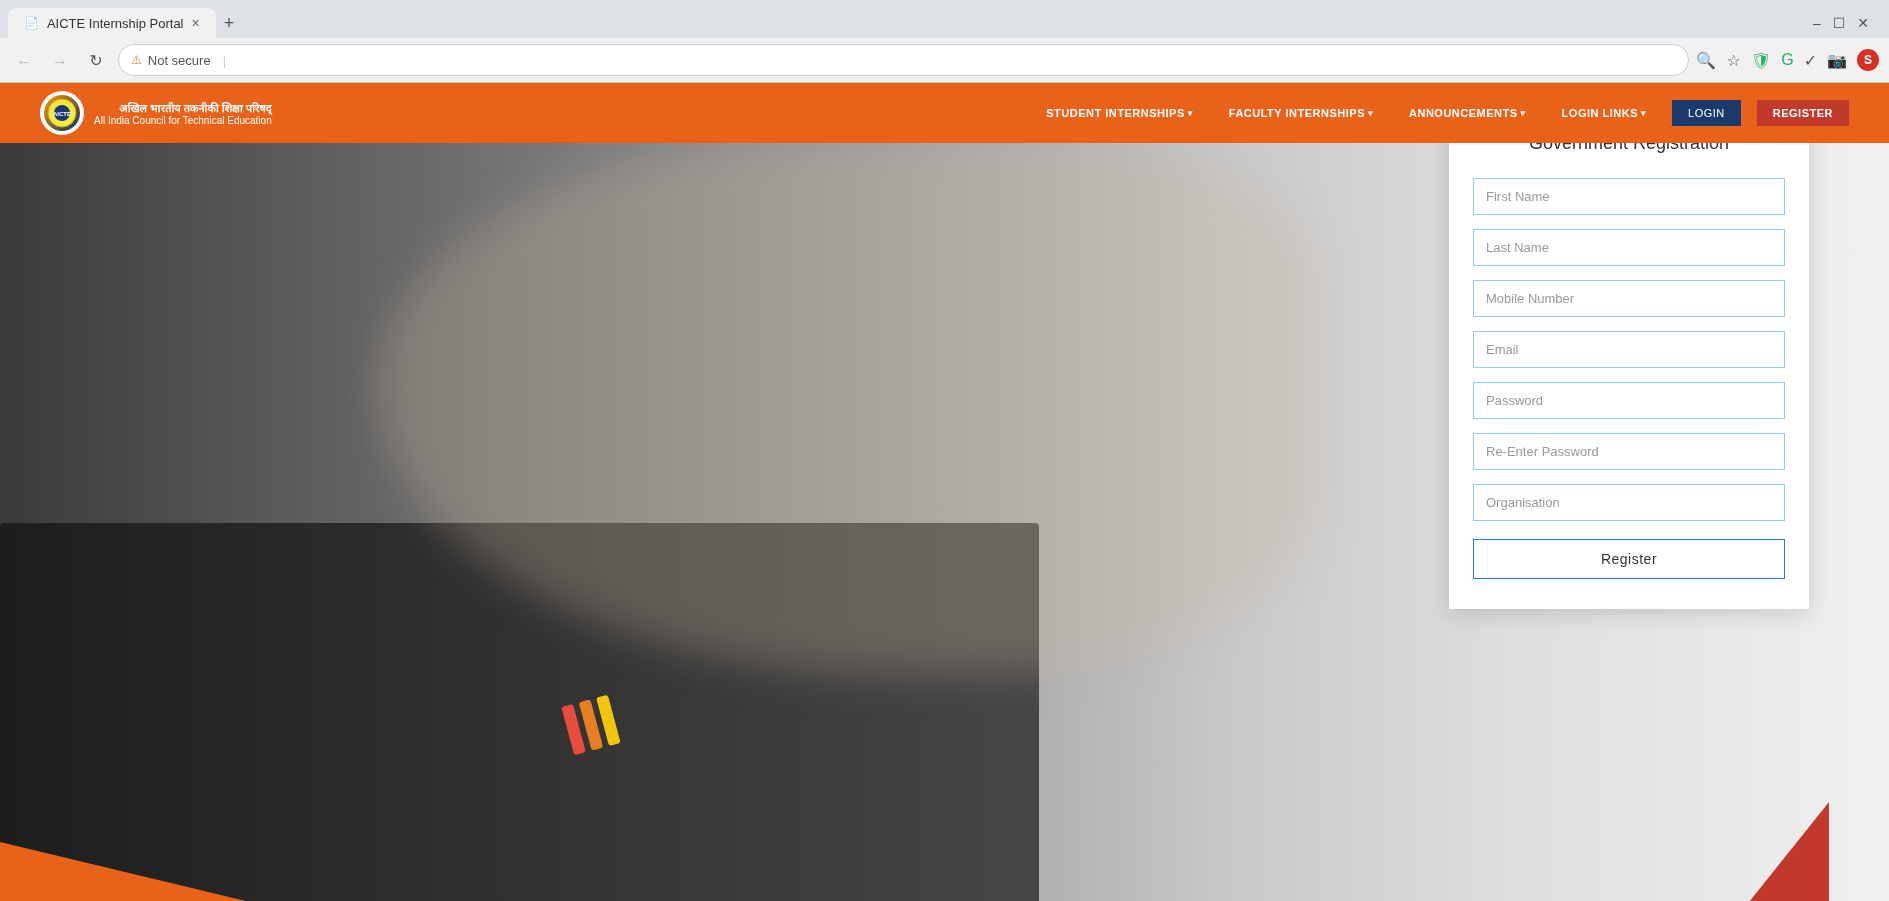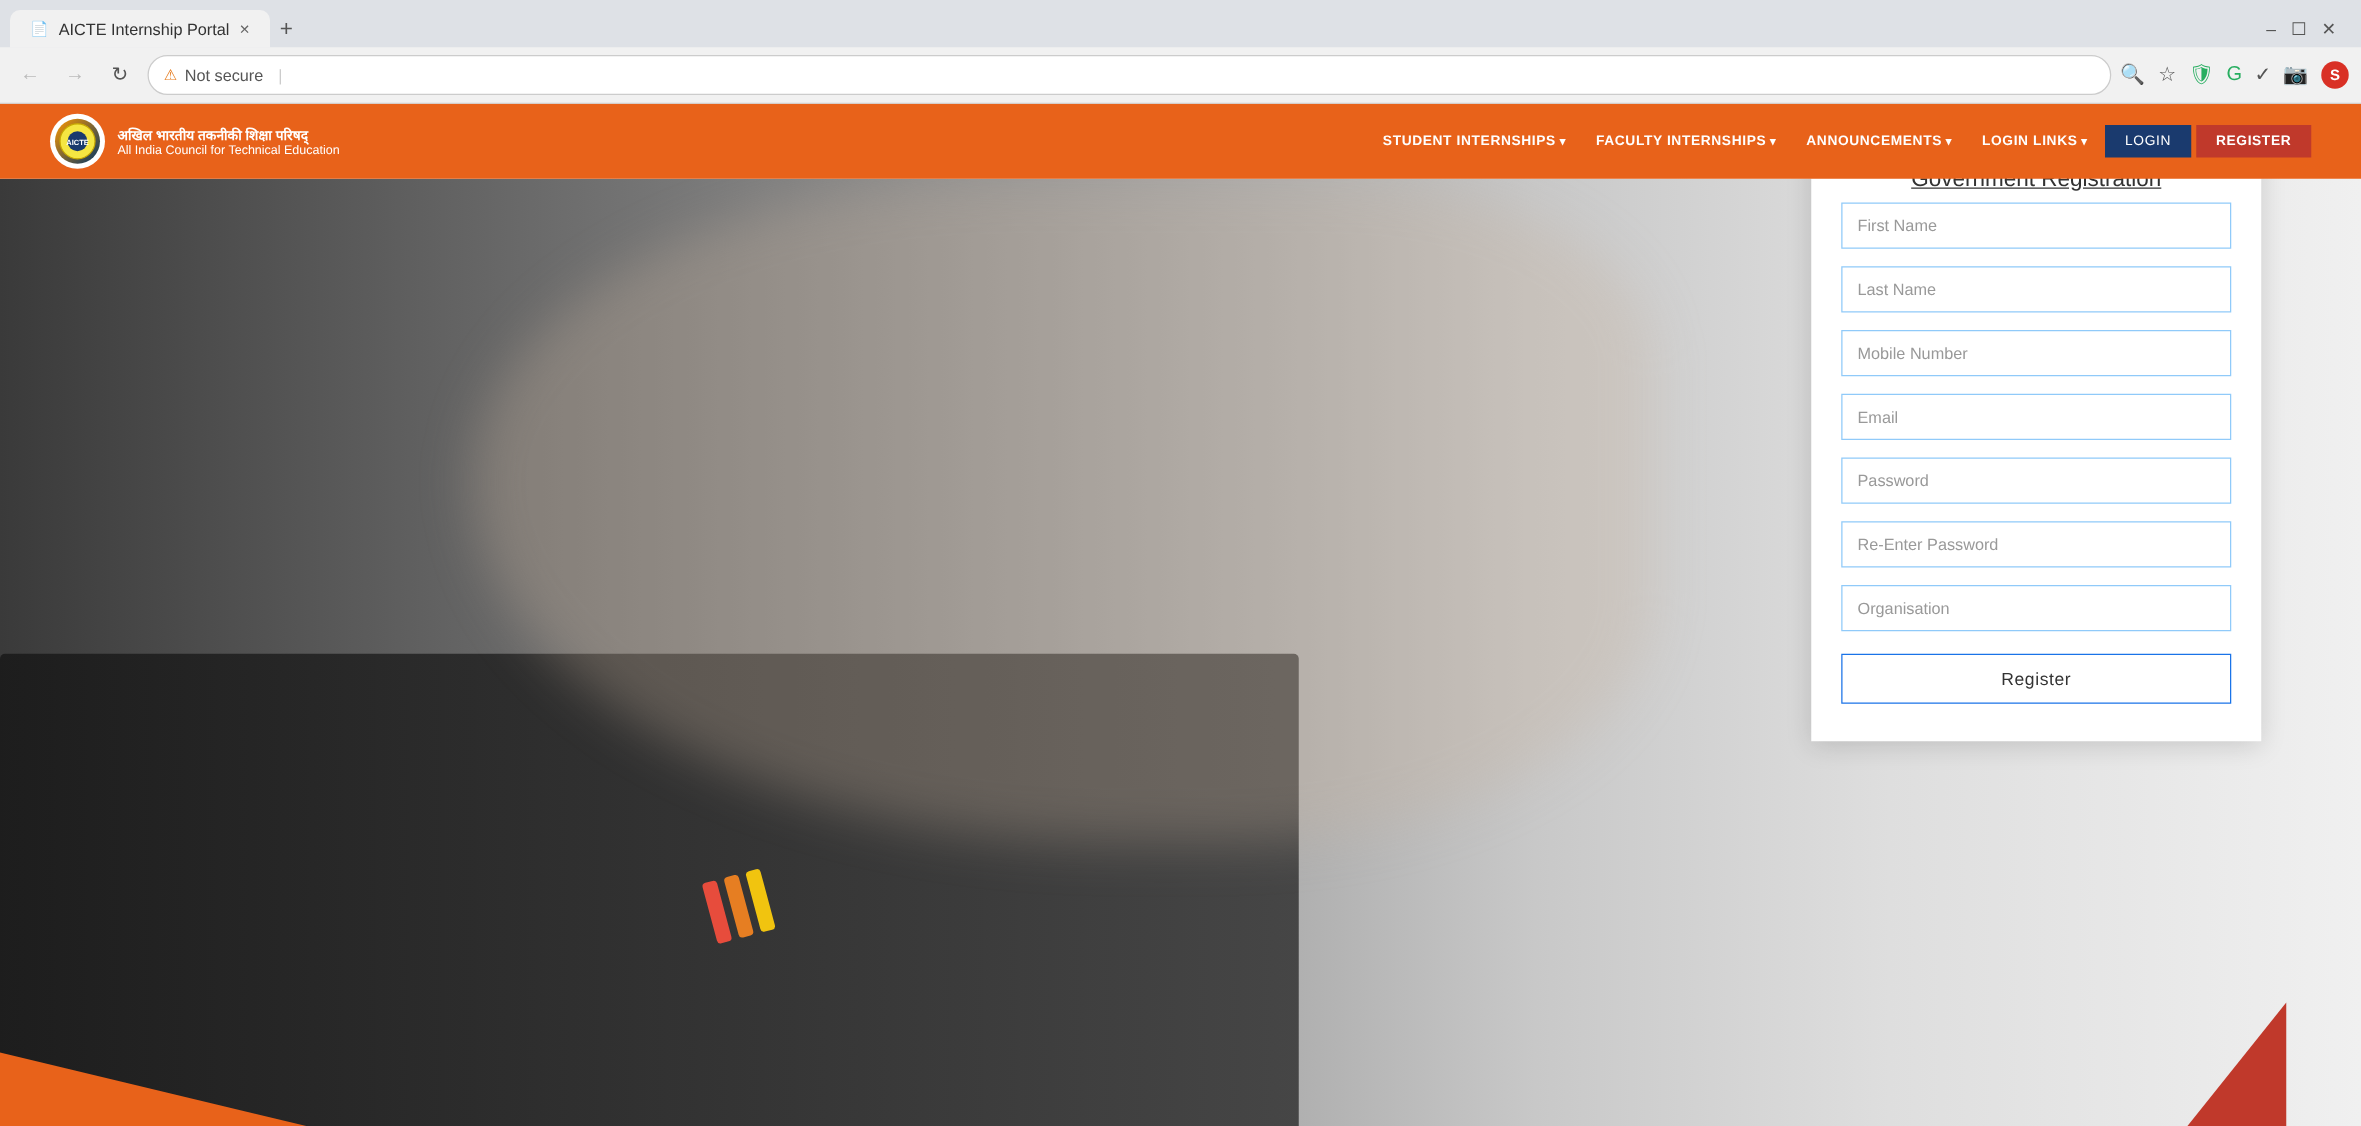--- a/index.html
+++ b/index.html
@@ -129,28 +129,29 @@
       background: linear-gradient(135deg, #ff9900, #003366);
       display: flex;
       align-items: center;
       justify-content: center;
       font-size: 8px;
       color: white;
     }
     .logo-text {
       display: flex;
       flex-direction: column;
+      text-align: right;
     }
     .logo-hindi { font-size: 11px; color: white; font-weight: bold; }
     .logo-english { font-size: 10px; color: white; }
 
     .nav-links {
       display: flex;
       align-items: center;
-      gap: 4px;
+      gap: 16px;
       margin-left: auto;
     }
     .nav-item {
       color: white;
       font-size: 11px;
       font-weight: bold;
       letter-spacing: 0.5px;
       padding: 6px 10px;
       cursor: pointer;
       display: flex;
@@ -194,23 +195,22 @@
       top: 20px;
       width: 360px;
       background: white;
       padding: 30px 24px;
       box-shadow: 0 4px 20px rgba(0,0,0,0.15);
     }
     .reg-title {
       text-align: center;
       font-size: 18px;
       color: #333;
-      margin-bottom: 8px;
+      margin-bottom: 24px;
       font-weight: normal;
-      text-decoration: underline;
     }
     .form-field {
       width: 100%;
       padding: 10px 12px;
       border: 1px solid #90caf9;
       border-radius: 0;
       font-size: 13px;
       color: #666;
       margin-bottom: 14px;
       outline: none;

